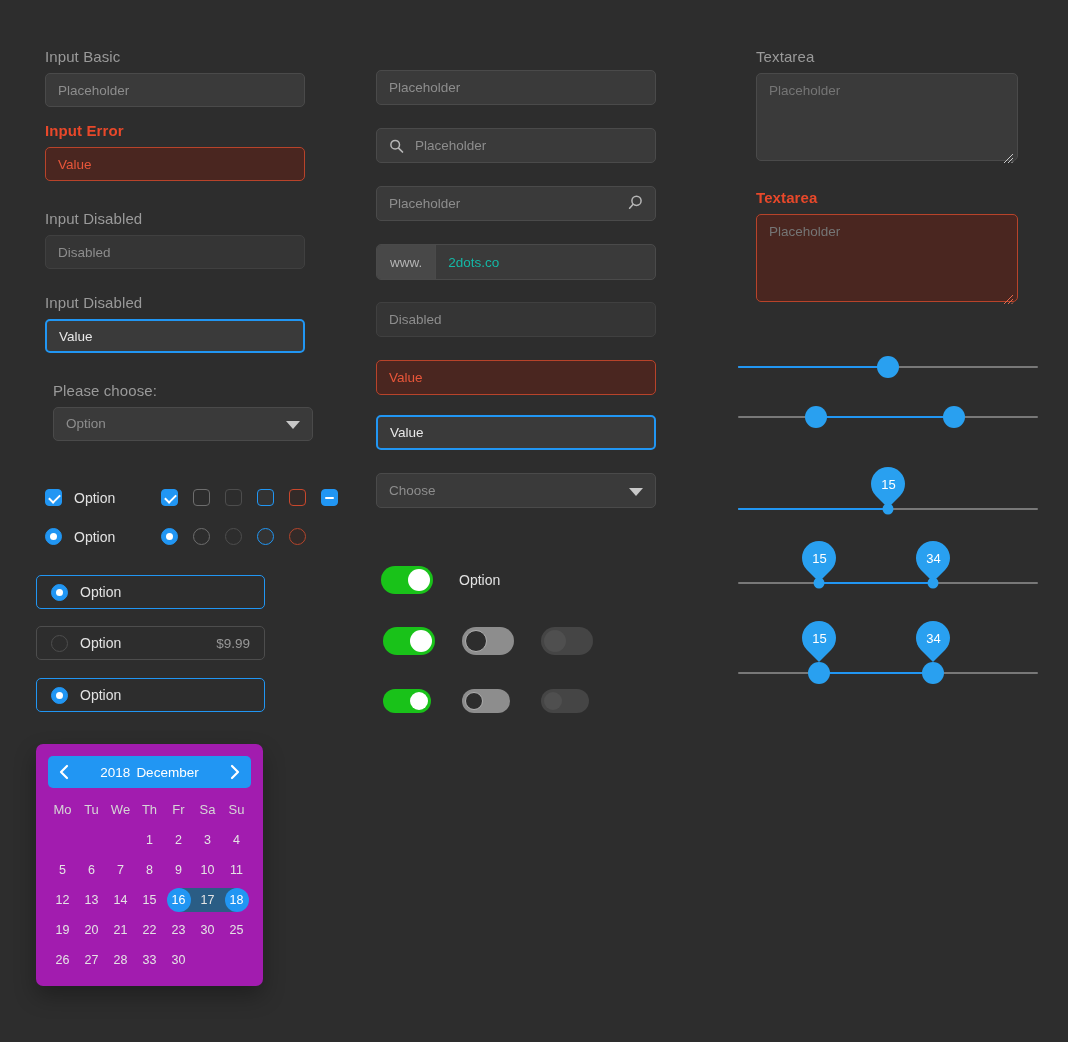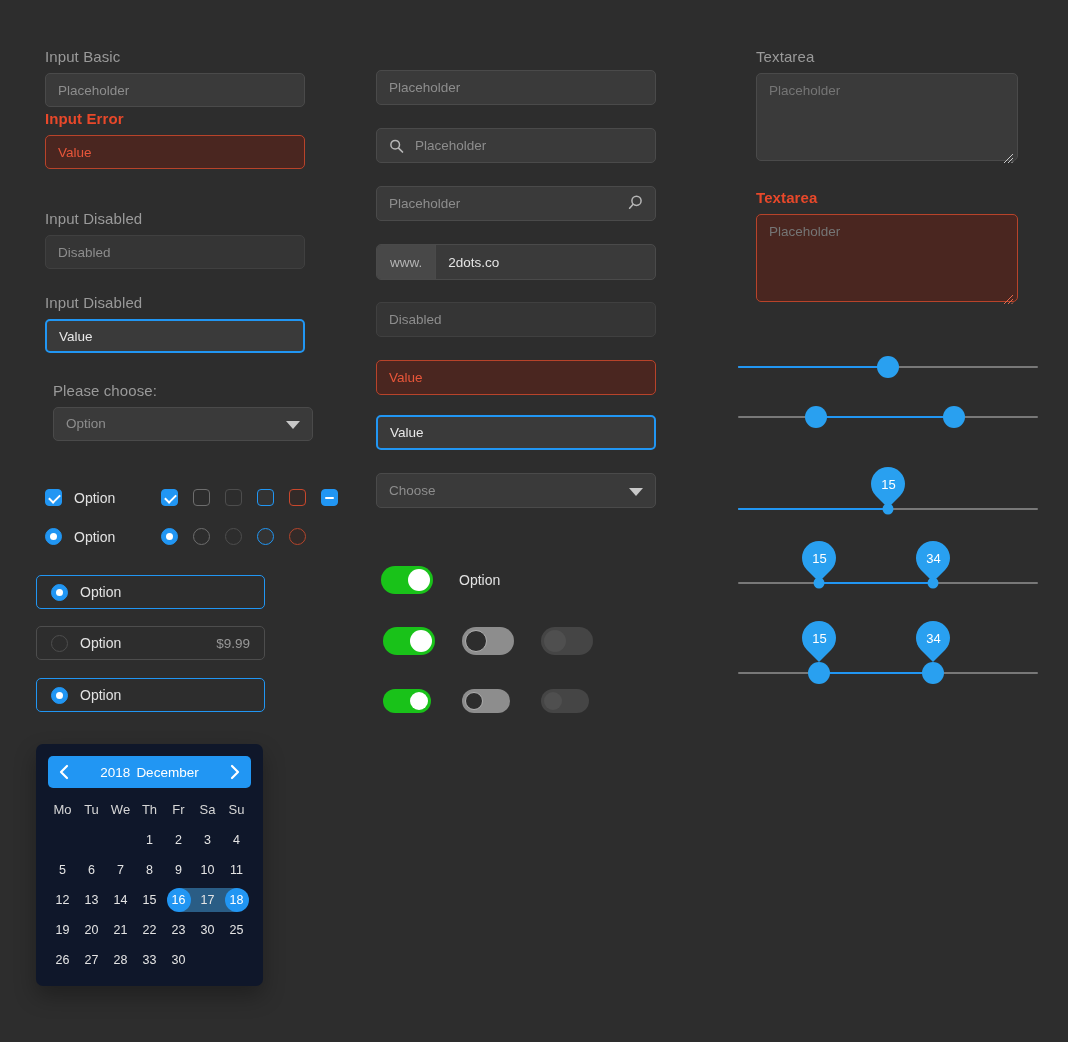--- a/index.html
+++ b/index.html
@@ -57,21 +57,21 @@
   
   .input-group { display: flex; width: 100%; height: 36px;
     border: 1px solid #4a4a4a; border-radius: 5px; overflow: hidden; background: #3a3a3a; }
   .input-group .prefix {
     background: #484848; color: #b4b4b4; font-size: 13.5px;
     display: flex; align-items: center; padding: 0 13px;
     border-right: 1px solid #4a4a4a;
   }
   .input-group .gfield {
     flex: 1; background: transparent; border: none; outline: none;
-    color: #e5e5e5; font-size: 13.5px; padding: 0 12px;
+    color: #14b8a6; font-size: 13.5px; padding: 0 12px;
     font-family: "Liberation Sans", sans-serif;
   }
 
   
   .select-wrap { position: relative; width: 100%; }
   .select {
     width: 100%; height: 34px; border-radius: 5px;
     background: #3a3a3a; border: 1px solid #4a4a4a;
     color: #8d8d8d; font-size: 13.5px; padding: 0 36px 0 12px;
     line-height: 32px; cursor: pointer;
@@ -185,21 +185,21 @@
     width: 22px; height: 22px;
   }
   .tg.sm .knb { width: 18px; height: 18px; top: 3px; }
   .tg.on .knb  { right: 3px; background: #fff; }
   .tg.off .knb { left: 3px; background: #2d2d2d; border: 1.5px solid #b0b0b0; }
   .tg.dis .knb { left: 3px; background: #4f4f4f; }
   .tg-row { display: flex; align-items: center; gap: 27px; }
 
   
   .cal {
-    width: 227px; background: #0f172a; border-radius: 7px;
+    width: 227px; background: #a21caf; border-radius: 7px;
     padding: 12px; box-shadow: 0 10px 22px rgba(0,0,0,.30);
   }
   .cal-head {
     height: 32px; background: #2196f3; border-radius: 5px;
     display: flex; align-items: center; justify-content: space-between;
     padding: 0 10px; color: #fff;
   }
   .cal-nav { cursor: pointer; display: flex; align-items: center; }
   .cal-title { font-size: 13.5px; }
   .cal-title .yr { margin-right: 6px; }
@@ -232,21 +232,21 @@
 
 <div class="page">
 
   <div class="col col-left">
 
     <div style="position:absolute;top:48px;left:0;width:260px;">
       <label class="fld-label">Input Basic</label>
       <input class="input" placeholder="Placeholder" style="">
     </div>
 
-    <div style="position:absolute;top:110px;left:0;width:260px;">
+    <div style="position:absolute;top:122px;left:0;width:260px;">
       <label class="fld-label err">Input Error</label>
       <input class="input error" value="Value" style="">
     </div>
 
     <div style="position:absolute;top:210px;left:0;width:260px;">
       <label class="fld-label">Input Disabled</label>
       <input class="input disabled" disabled="" placeholder="Disabled" style="">
     </div>
 
     <div style="position:absolute;top:294px;left:0;width:260px;">

